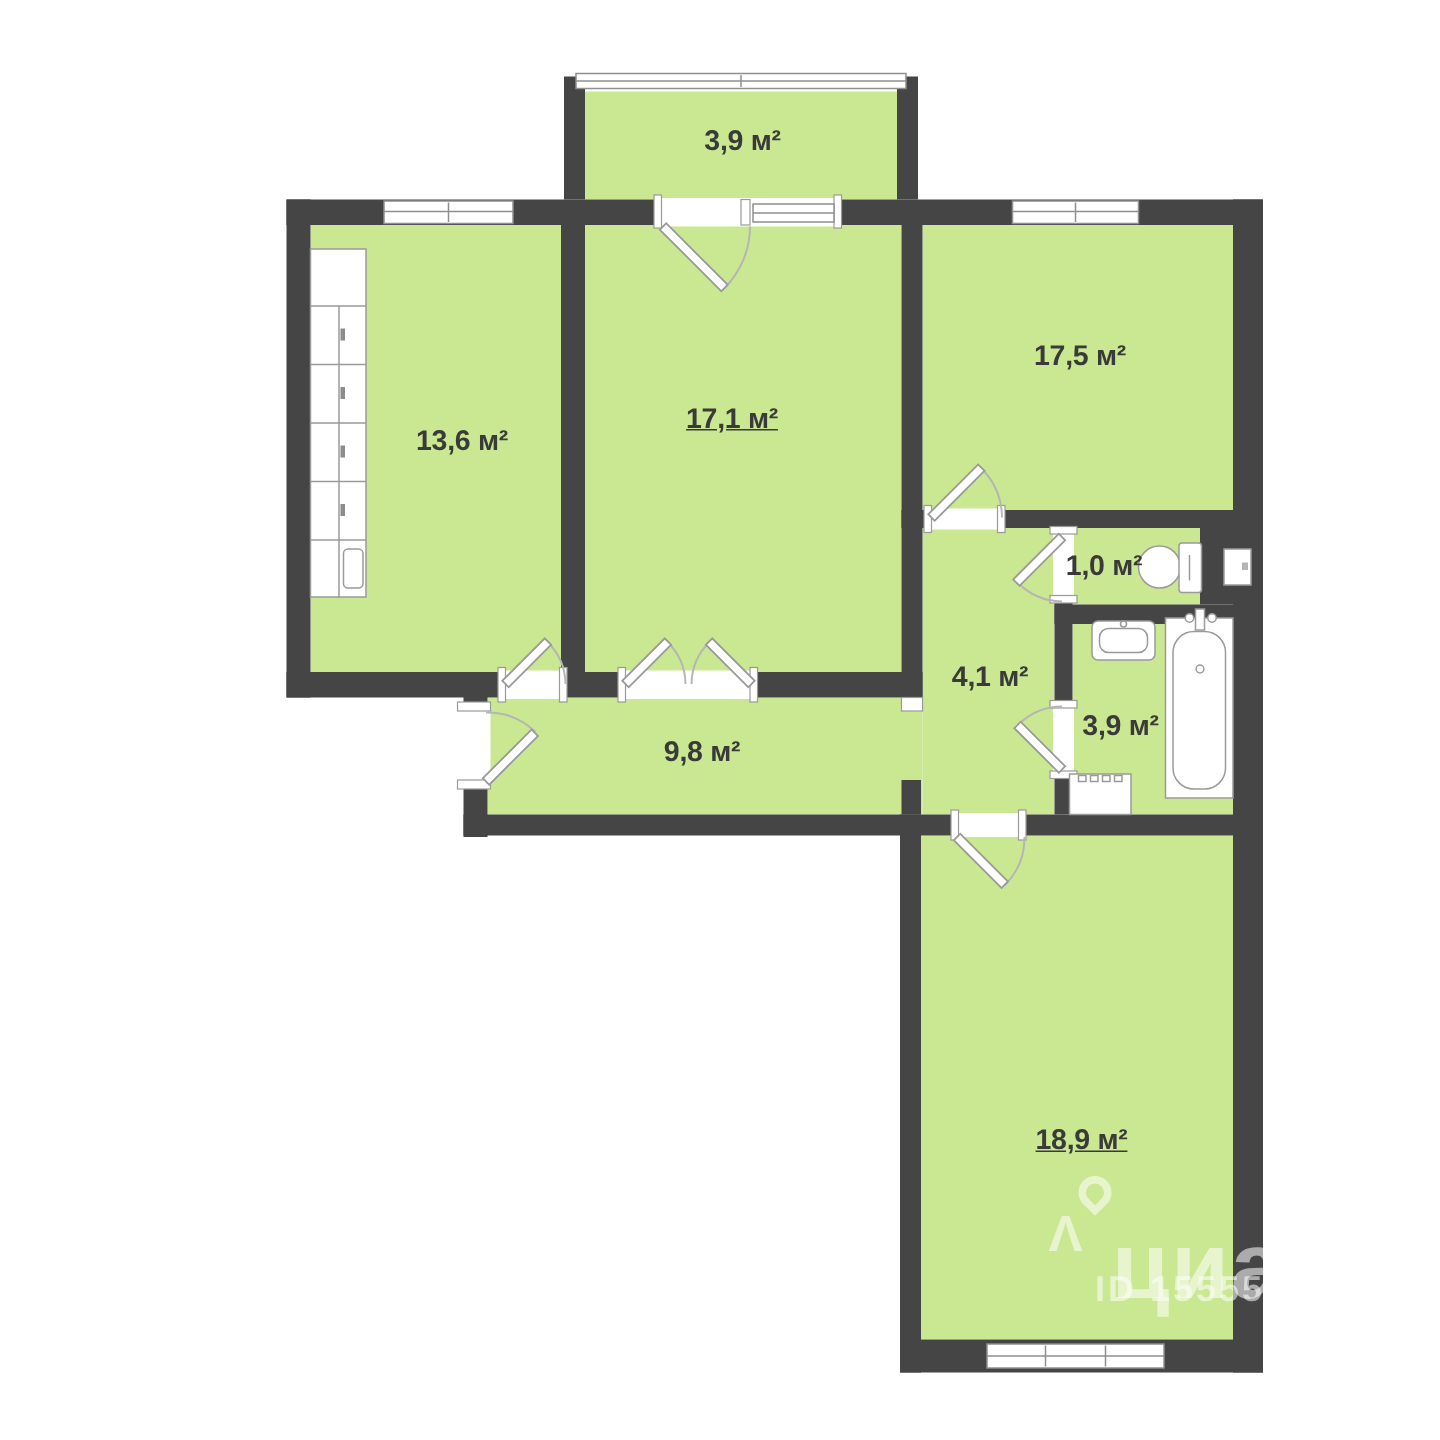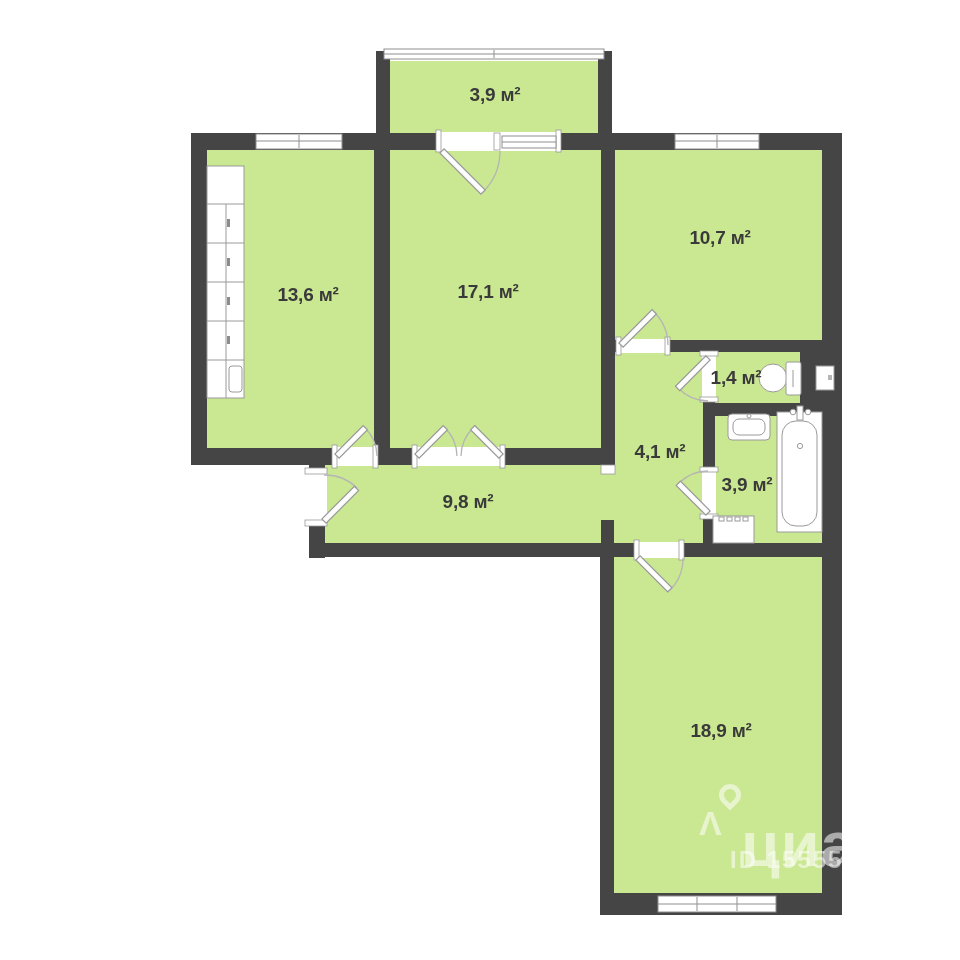--- a/index.html
+++ b/index.html
@@ -204,27 +204,27 @@
       </g>
       <g>
         <rect x="780" y="366" width="18" height="24"></rect>
         <rect x="792" y="375" width="4" height="5" fill="#b5b5b5" stroke="none"></rect>
       </g>
     </g>
   </svg>
 
   <div class="room-label" style="left:459px;top:95px;">3,9 м²</div>
   <div class="room-label" style="left:272px;top:295px;text-align:right;">13,6 м²</div>
-  <div class="room-label" style="left:452px;top:292px;">17,1 м²</div>
-  <div class="room-label" style="left:684px;top:238px;">10,7 м²</div>
-  <div class="room-label" style="left:700px;top:378px;">1,4 м²</div>
+  <div class="room-label" style="left:452px;top:280px;text-decoration:underline;">17,1 м²</div>
+  <div class="room-label" style="left:684px;top:238px;">17,5 м²</div>
+  <div class="room-label" style="left:700px;top:378px;">1,0 м²</div>
   <div class="room-label" style="left:624px;top:452px;">4,1 м²</div>
   <div class="room-label" style="left:711px;top:485px;">3,9 м²</div>
   <div class="room-label" style="left:432px;top:502px;">9,8 м²</div>
-  <div class="room-label" style="left:685px;top:731px;">18,9 м²</div>
+  <div class="room-label" style="left:685px;top:761px;text-decoration:underline;">18,9 м²</div>
 
   <div class="watermark">
     <span class="wm-pin"></span>
     <span class="wm wm-caret">Λ</span>
     <span class="wm wm-brand">циан</span>
     <span class="wm wm-id">ID 15555</span>
   </div>
 
 </div>
 

